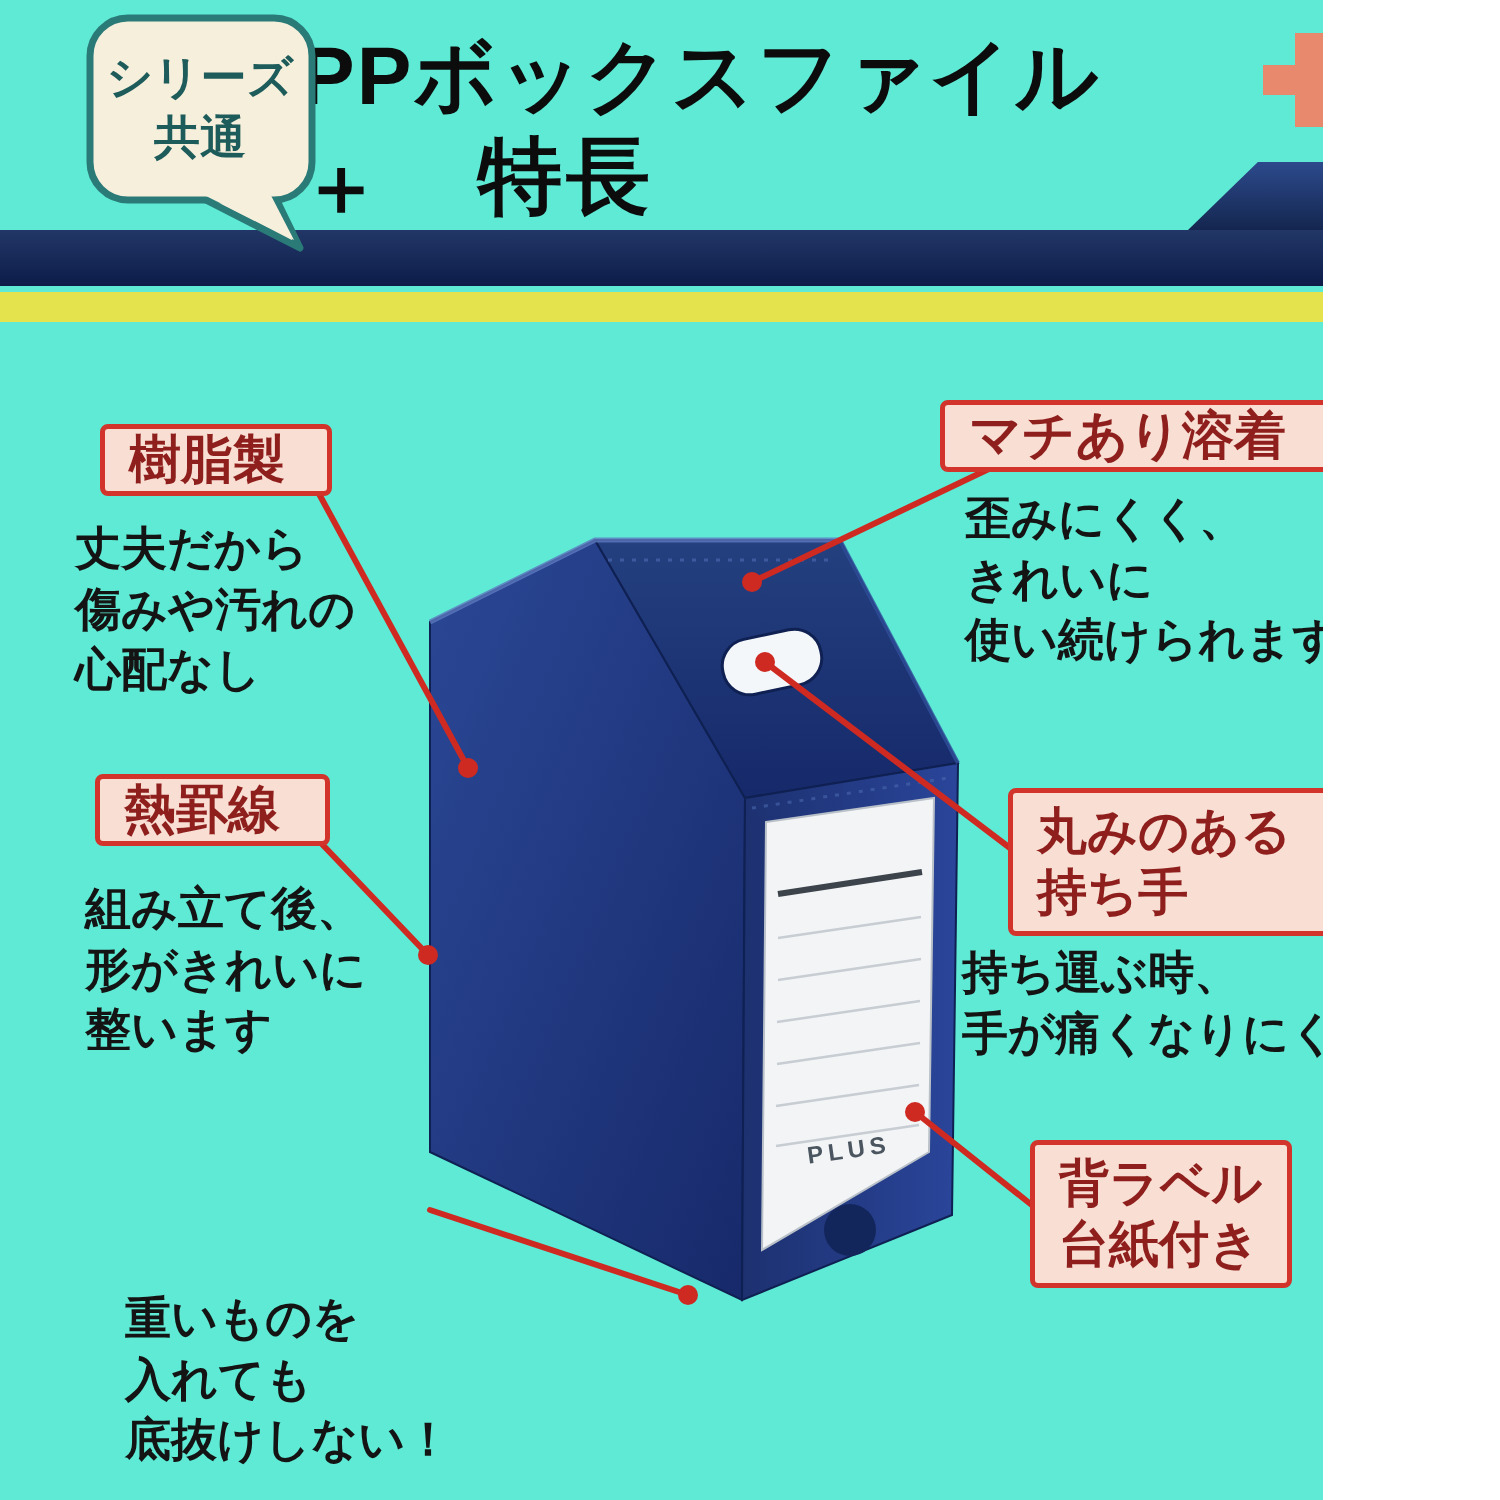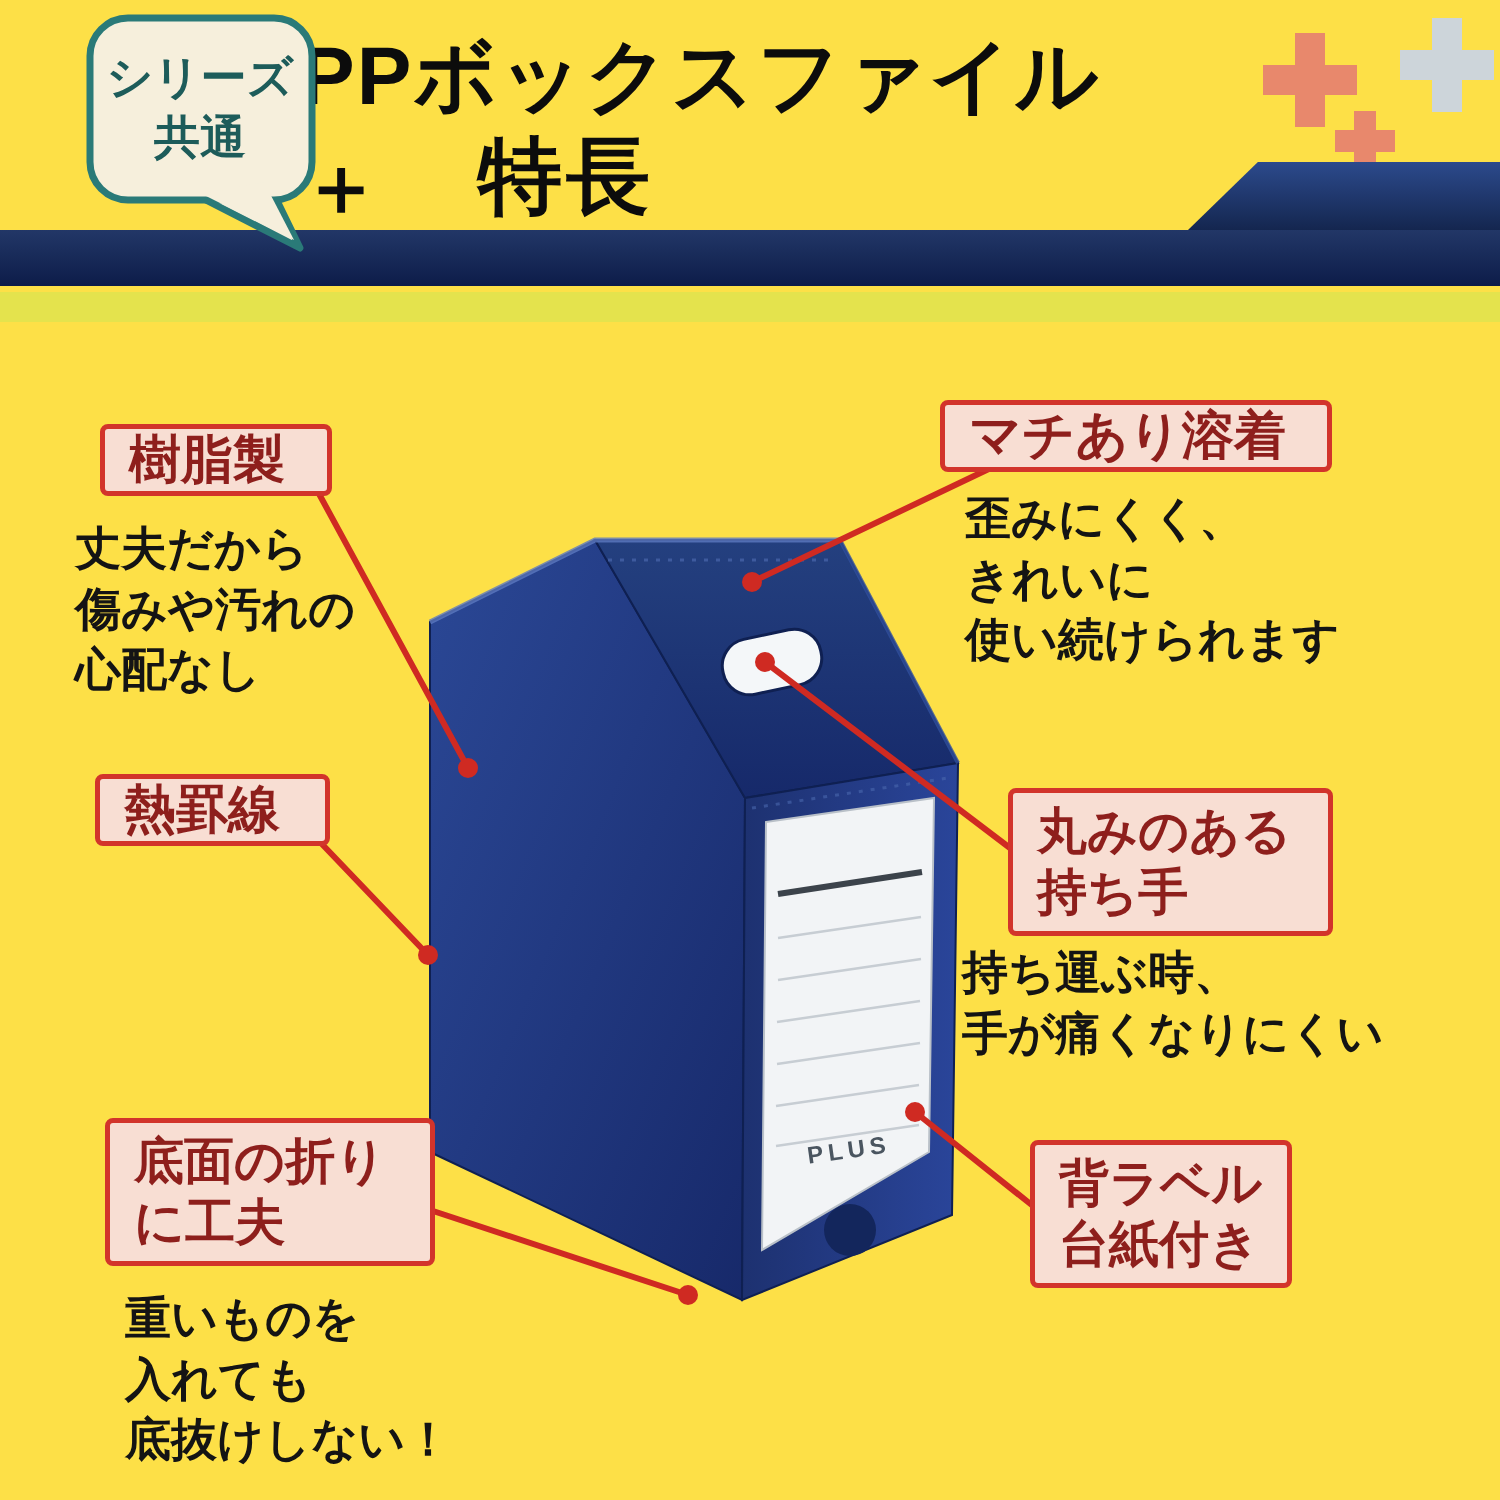--- a/index.html
+++ b/index.html
@@ -1,21 +1,21 @@
 <!DOCTYPE html>
 <html><head>
 <meta charset="utf-8">
 <style>
   * { margin:0; padding:0; box-sizing:border-box; }
   html,body { background:#ffffff; }
   body {
     width:1500px; height:1500px;
     font-family:"Liberation Sans","DejaVu Sans",sans-serif;
   }
-  .canvas { position:relative; width:1500px; height:1500px; overflow:hidden; background:#fde047; }
+  .canvas { position:relative; width:1323px; height:1500px; overflow:hidden; background:#5eead4; }
   .abs { position:absolute; }
 
   
   .title-main {
     left:300px; top:22px; width:840px;
     text-align:left; font-size:82px; font-weight:900; color:#0c0c0c; letter-spacing:2px;
   }
   .title-sub {
     left:416px; top:120px; width:300px;
     text-align:center; font-size:84px; font-weight:900; color:#0c0c0c; letter-spacing:4px;
@@ -154,23 +154,24 @@
       <circle cx="915" cy="1112" r="10" stroke="none"></circle>
     </g>
   </svg>
 
   <div class="callout" style="left:100px; top:424px; width:232px; height:72px; font-size:52px;">樹脂製</div>
   <div class="desc" style="left:75px; top:518px; width:320px;">丈夫だから
 傷みや汚れの
 心配なし</div>
 
   <div class="callout" style="left:95px; top:774px; width:235px; height:72px; font-size:52px;">熱罫線</div>
+  <div class="desc" style="left:85px; top:878px; width:340px;">組み立て後、
+形がきれいに
+整います</div>
 
-  <div class="callout" style="left:105px; top:1118px; width:330px; height:148px; font-size:50px;">底面の折り
-に工夫</div>
   <div class="desc" style="left:125px; top:1288px; width:360px;">重いものを
 入れても
 底抜けしない！</div>
 
   <div class="callout" style="left:940px; top:400px; width:392px; height:72px; font-size:52px;">マチあり溶着</div>
   <div class="desc" style="left:965px; top:488px; width:420px;">歪みにくく、
 きれいに
 使い続けられます</div>
 
   <div class="callout" style="left:1008px; top:788px; width:325px; height:148px; font-size:50px;">丸みのある

